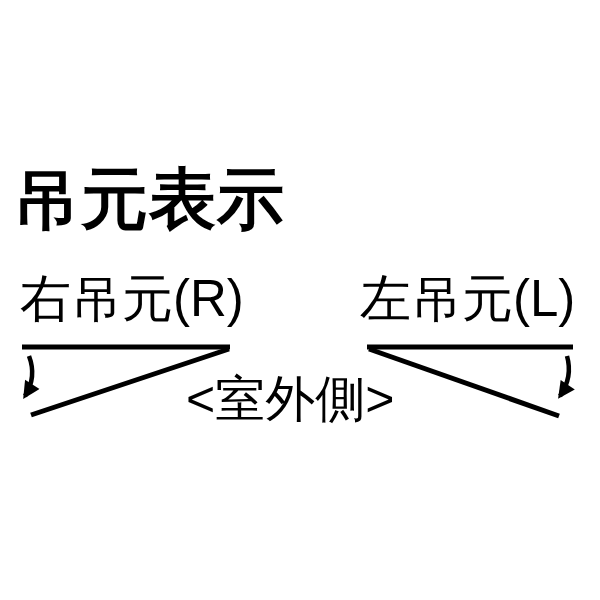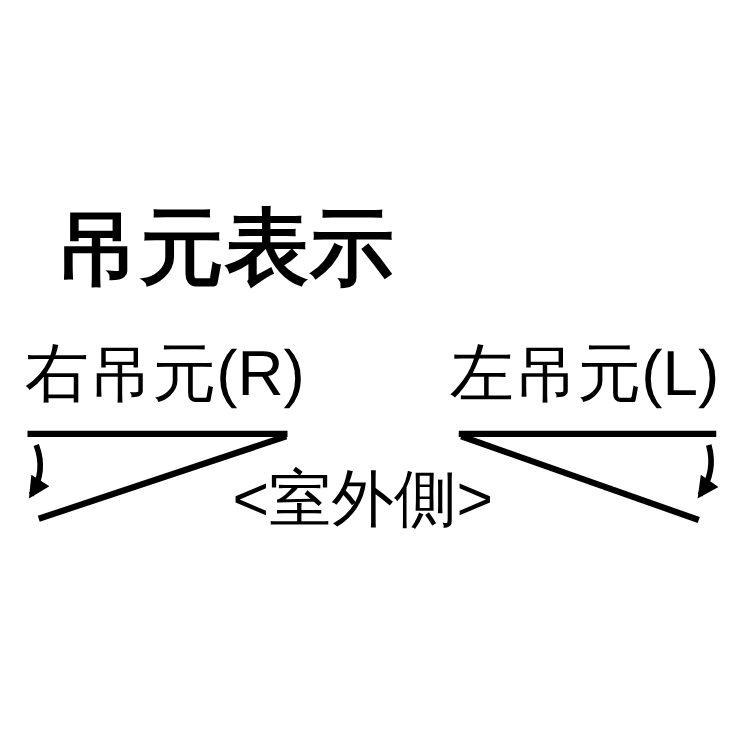--- a/index.html
+++ b/index.html
@@ -11,21 +11,21 @@
     position: relative;
     width: 600px;
     height: 600px;
     background: #ffffff;
     overflow: hidden;
     font-family: "Liberation Sans", "DejaVu Sans", sans-serif;
     color: #000000;
   }
   .page-title {
     position: absolute;
-    left: 44px;
+    left: 13px;
     top: 160px;
     font-size: 67px;
     font-weight: bold;
     line-height: 1.15;
     letter-spacing: 1px;
     white-space: nowrap;
   }
   .hinge-label {
     position: absolute;
     top: 270px;

